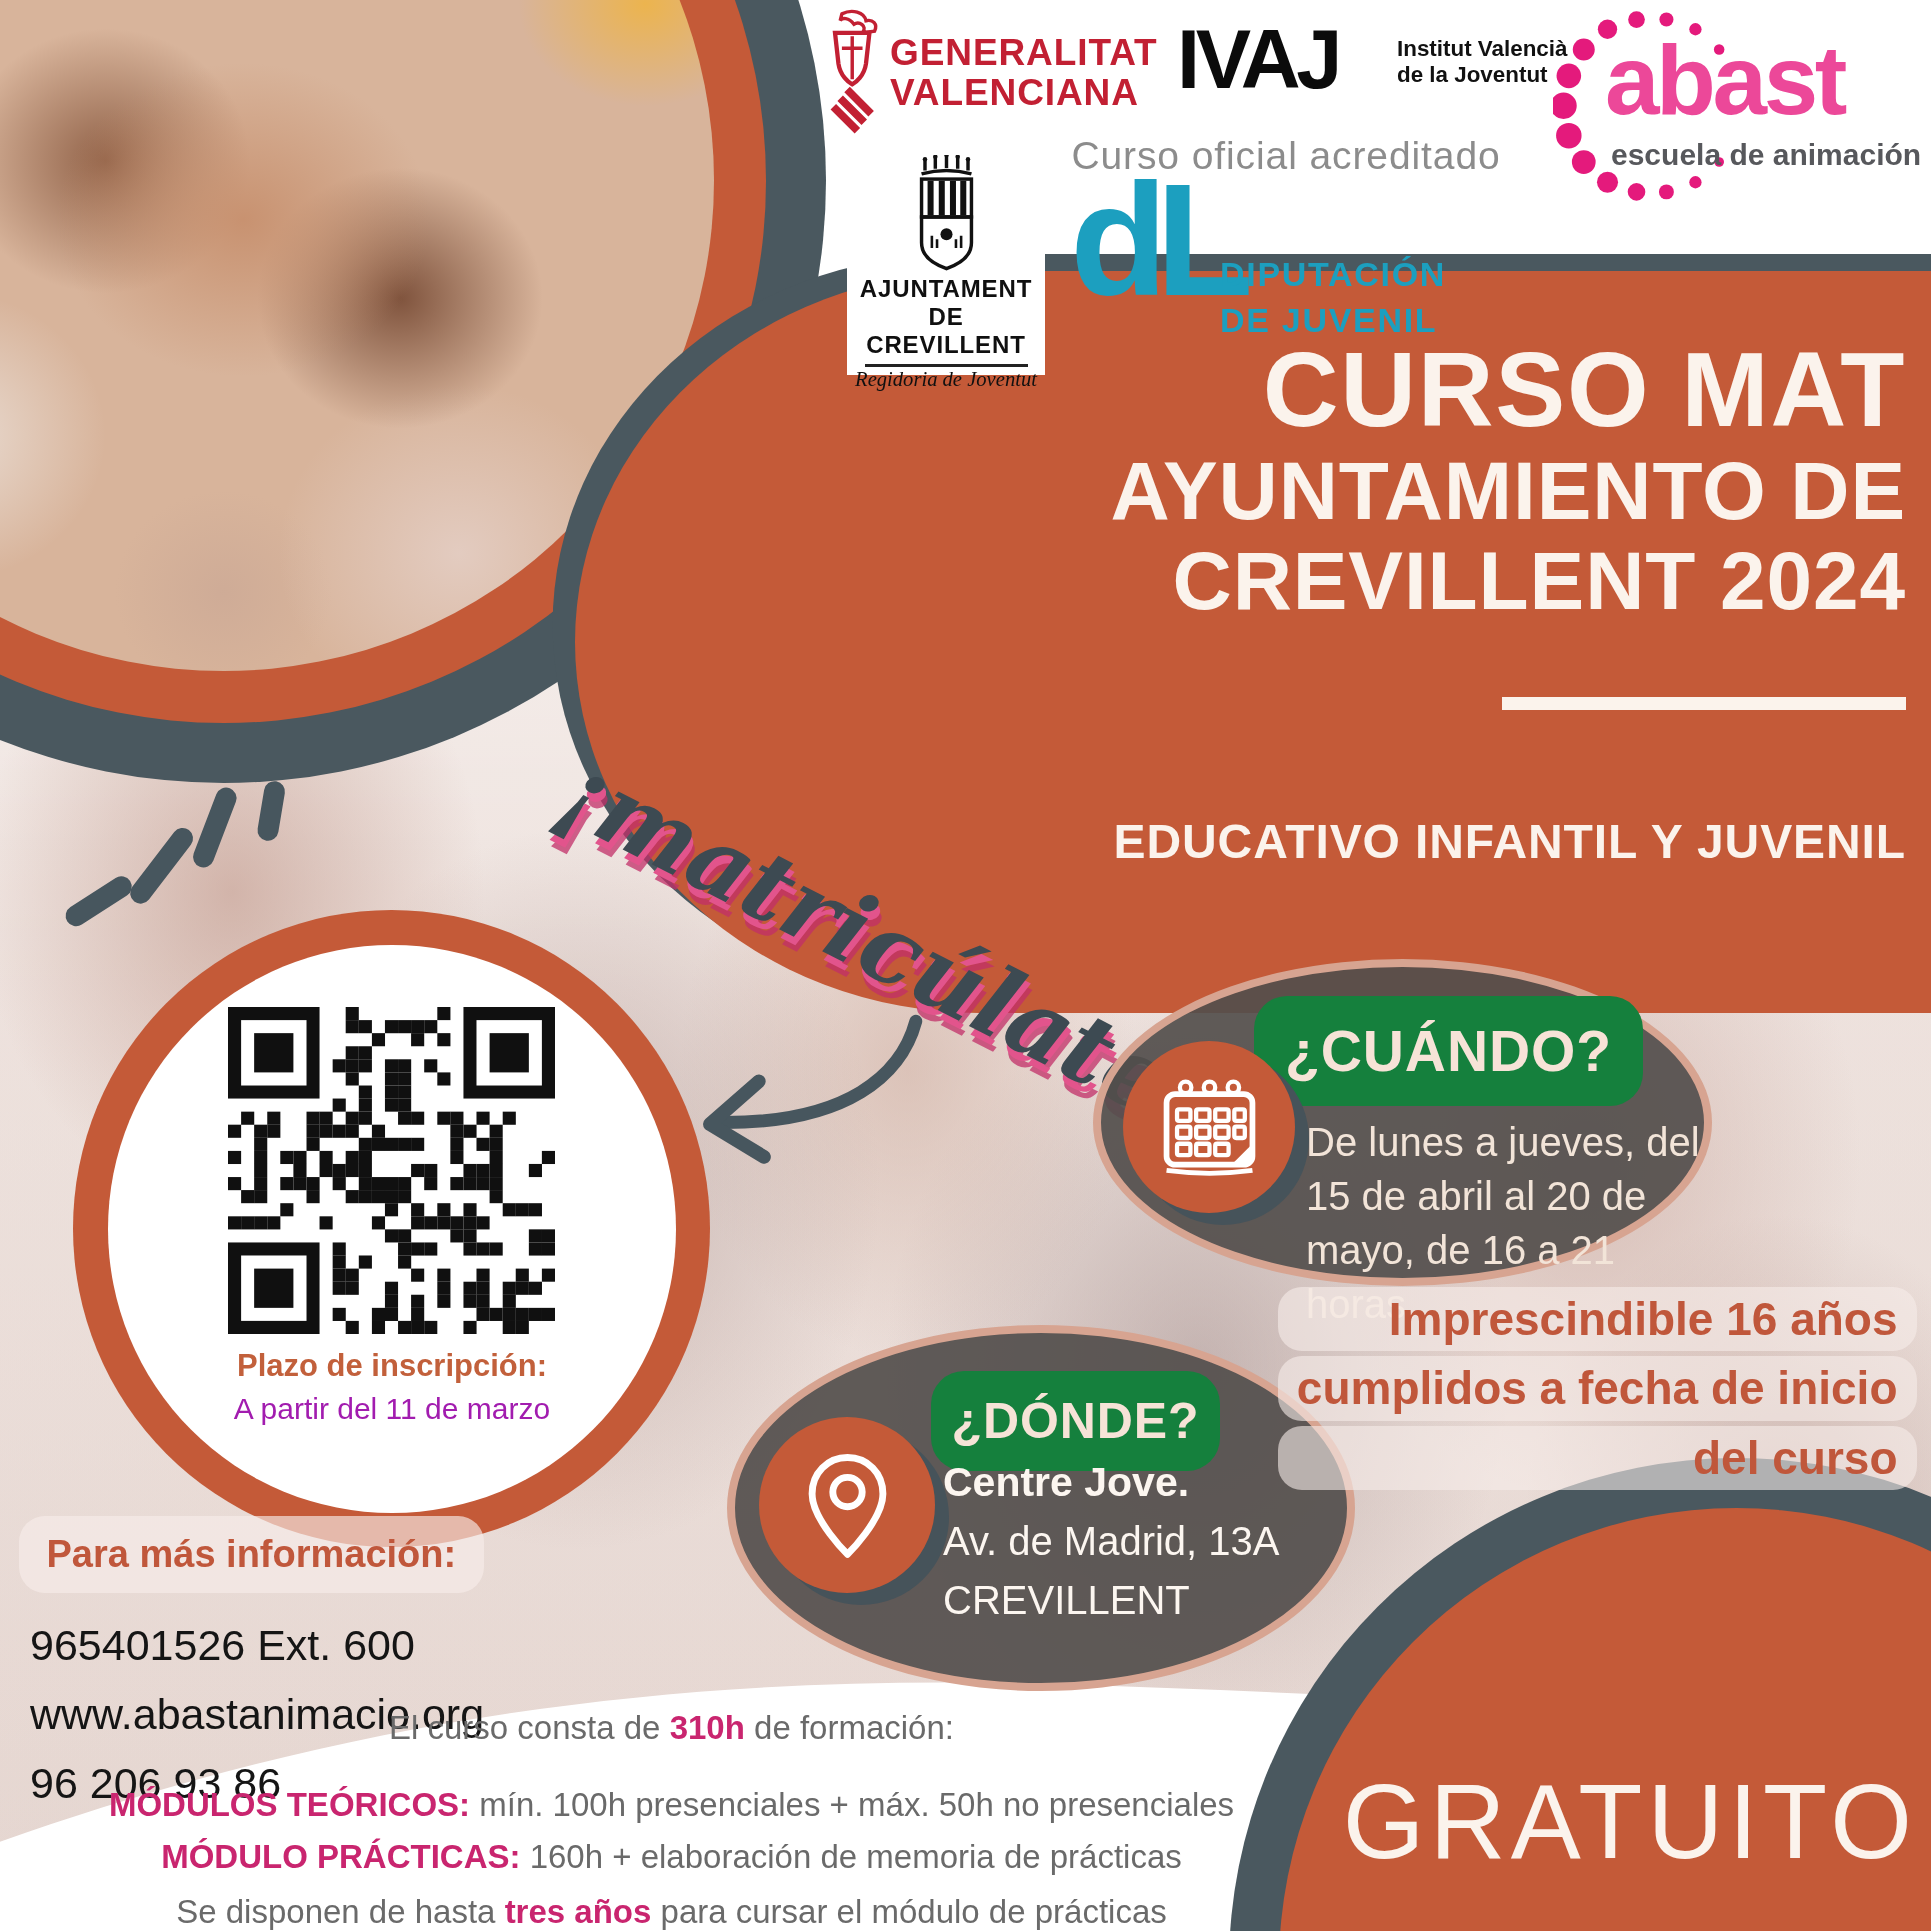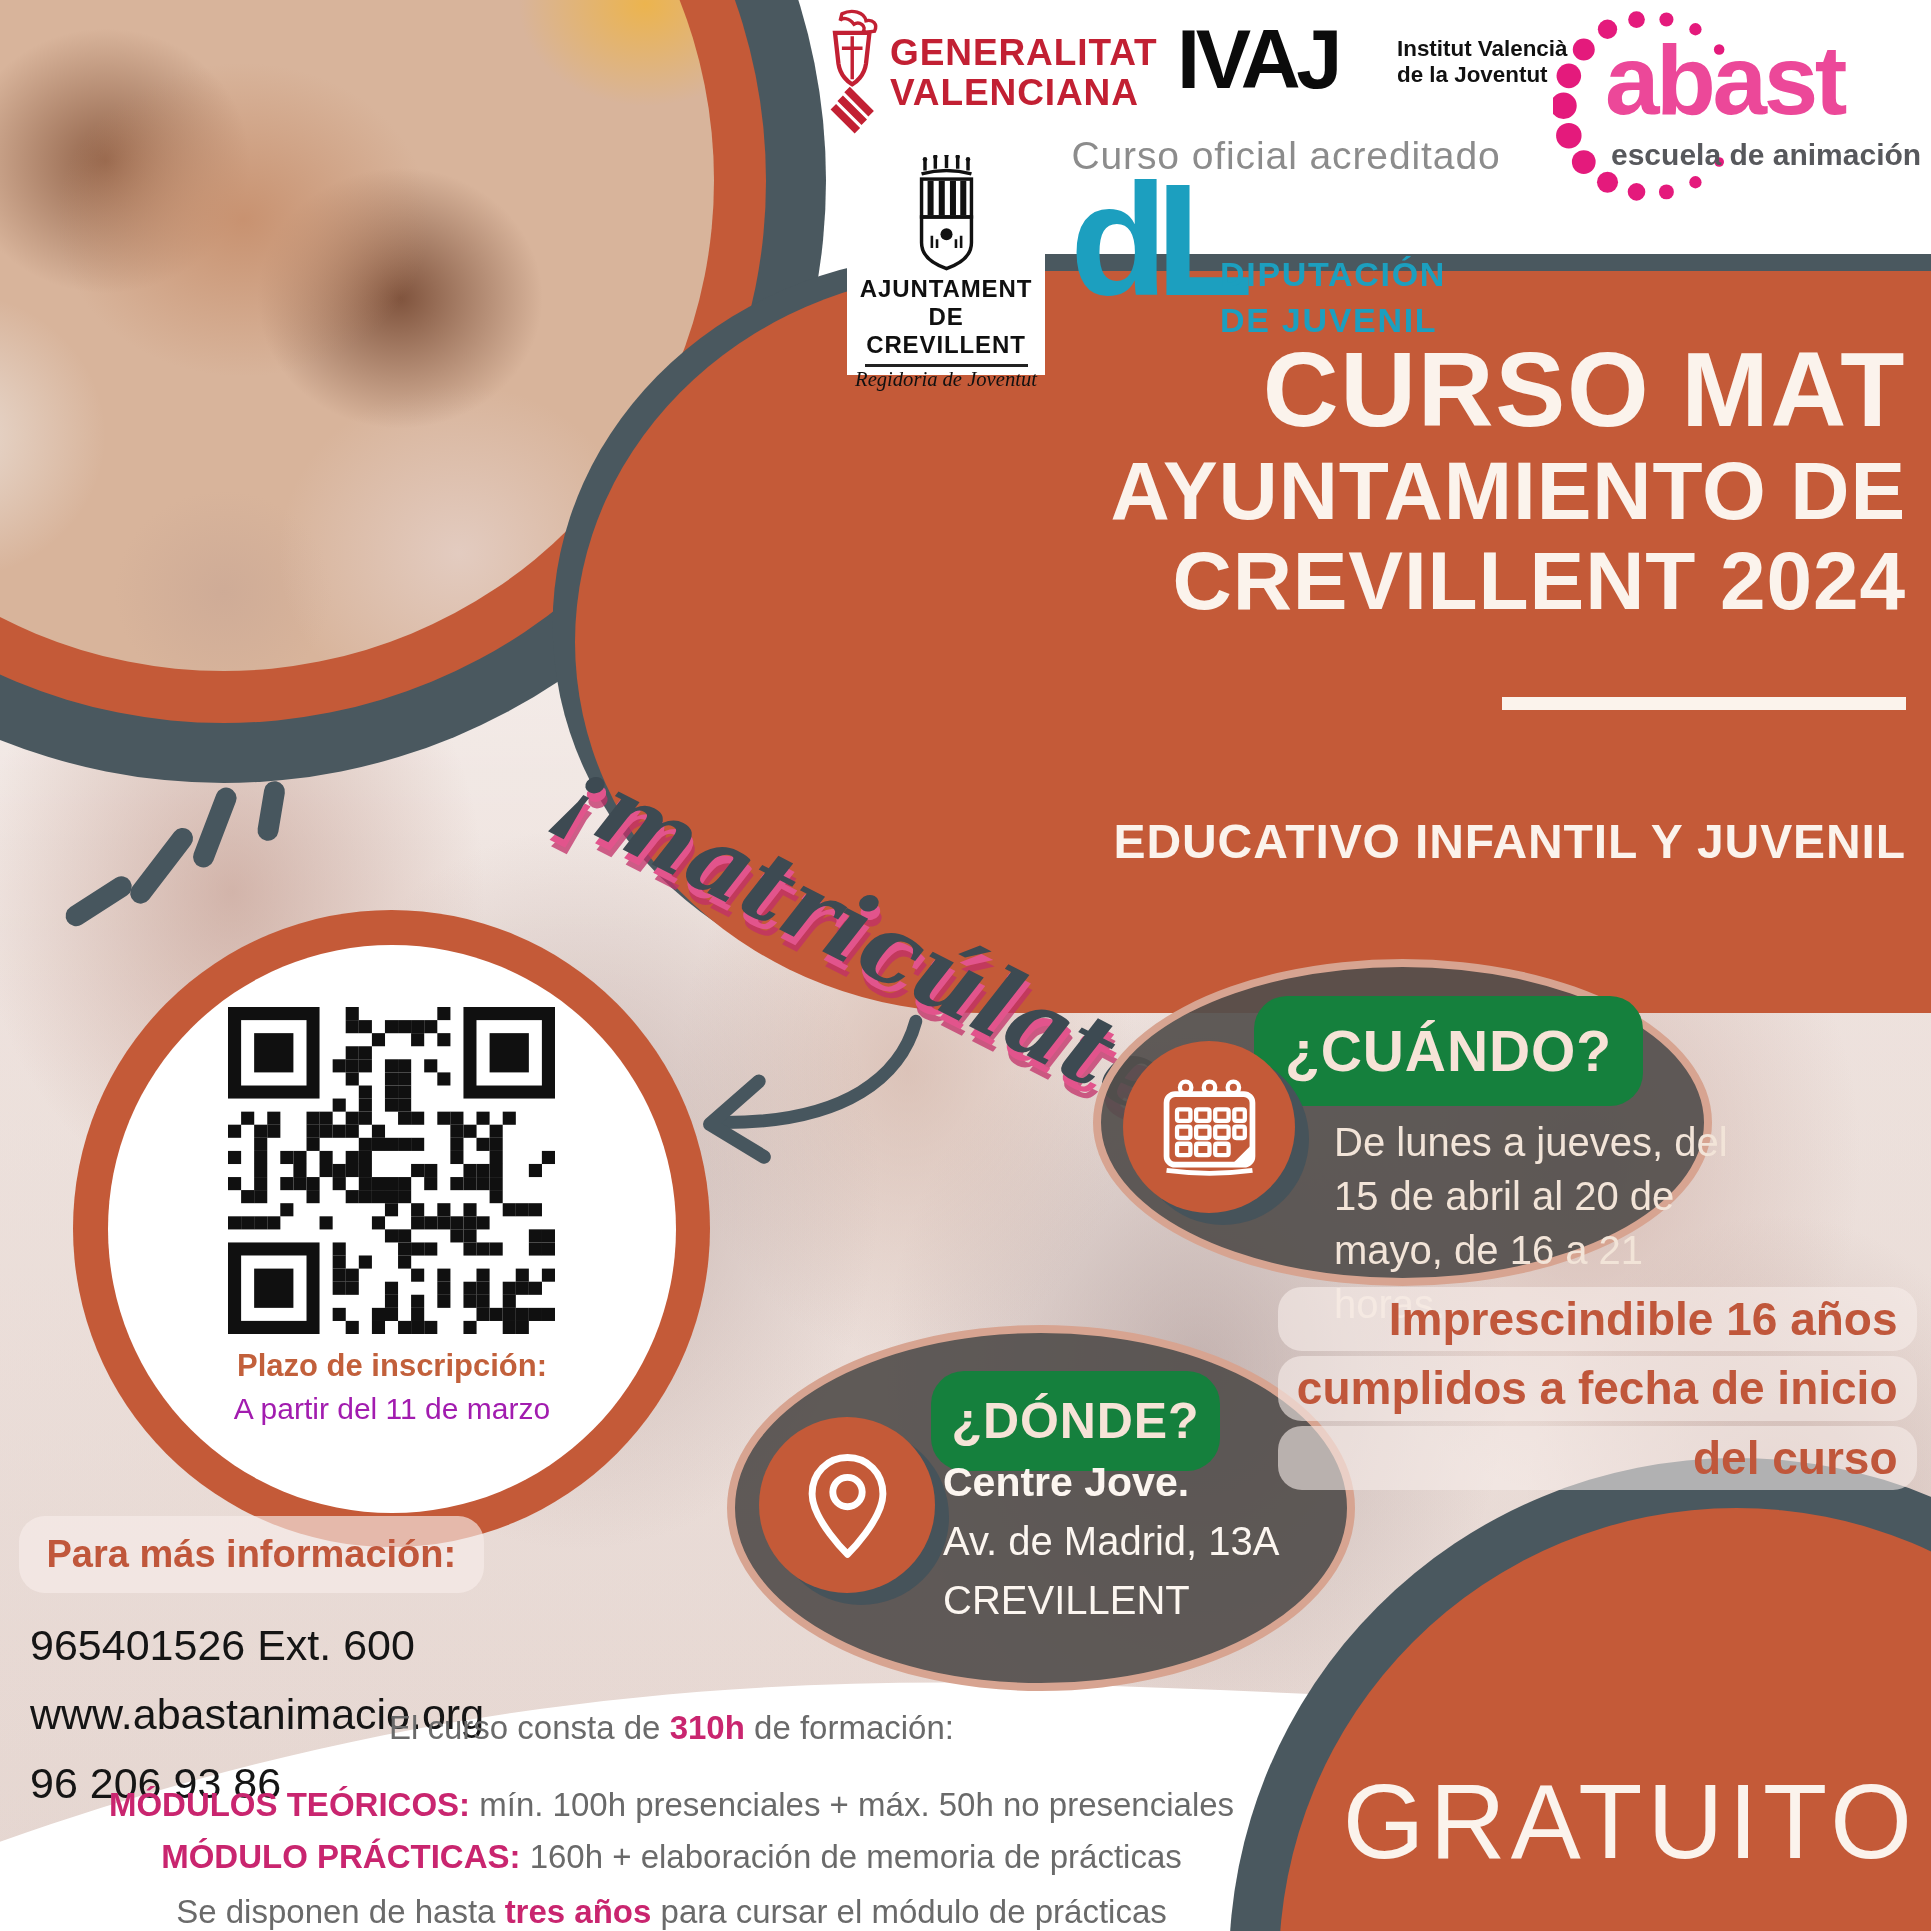--- a/index.html
+++ b/index.html
@@ -79,21 +79,21 @@
   
   .card{border-radius:50%;background:rgba(82,78,76,.92);border:8.6px solid #D7A491;box-sizing:border-box;}
   .when-card{left:1093px;top:959px;width:619px;height:327px;}
   .where-card{left:727px;top:1325px;width:628px;height:366px;}
   .badge{position:absolute;background:#15803d;border-radius:33px;color:#F6E3D7;font-weight:800;
          display:flex;align-items:center;justify-content:center;}
   .when-badge{left:153px;top:29px;width:389px;height:110px;font-size:57px;letter-spacing:0.9px;}
   .where-badge{left:196px;top:38px;width:289px;height:100px;font-size:50px;letter-spacing:0.9px;}
   .icon-shadow{position:absolute;border-radius:50%;background:#46535A;}
   .icon-circle{position:absolute;border-radius:50%;background:#C45A38;display:flex;align-items:center;justify-content:center;}
-  .when-lines{position:absolute;left:205px;top:148px;width:404px;color:#F2E4D8;font-size:40px;line-height:54px;font-weight:400;margin-left:28px;}
+  .when-lines{position:absolute;left:205px;top:148px;width:404px;color:#F2E4D8;font-size:40px;line-height:54px;font-weight:400;}
   .where-lines{position:absolute;left:208px;top:120px;width:396px;color:#FCF6F0;font-size:40px;line-height:59px;}
   .where-lines .bold{font-weight:800;font-size:41px;}
 
   
   .requirement{right:15.5px;top:1284px;text-align:right;display:flex;flex-direction:column;}
   .requirement span{background:rgba(247,236,233,.6);border-radius:24px;padding:5.2px 19px;margin:2.6px 0;
     color:#C0573B;font-weight:800;font-size:46px;}
 
   
   .contact-head{left:19px;top:1516px;background:rgba(247,236,233,.65);border-radius:26px;padding:17px 27.5px;

